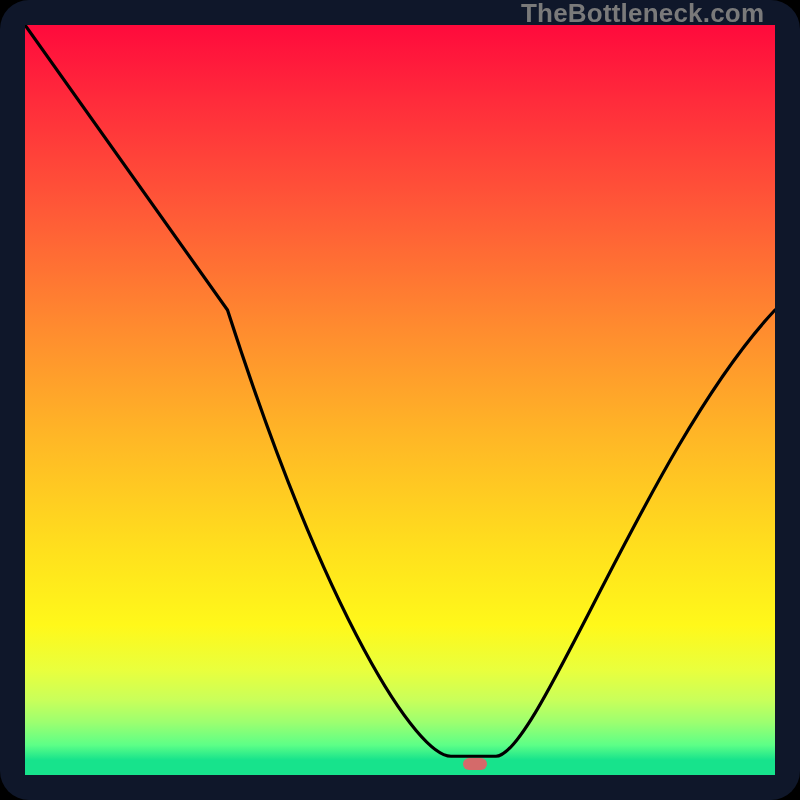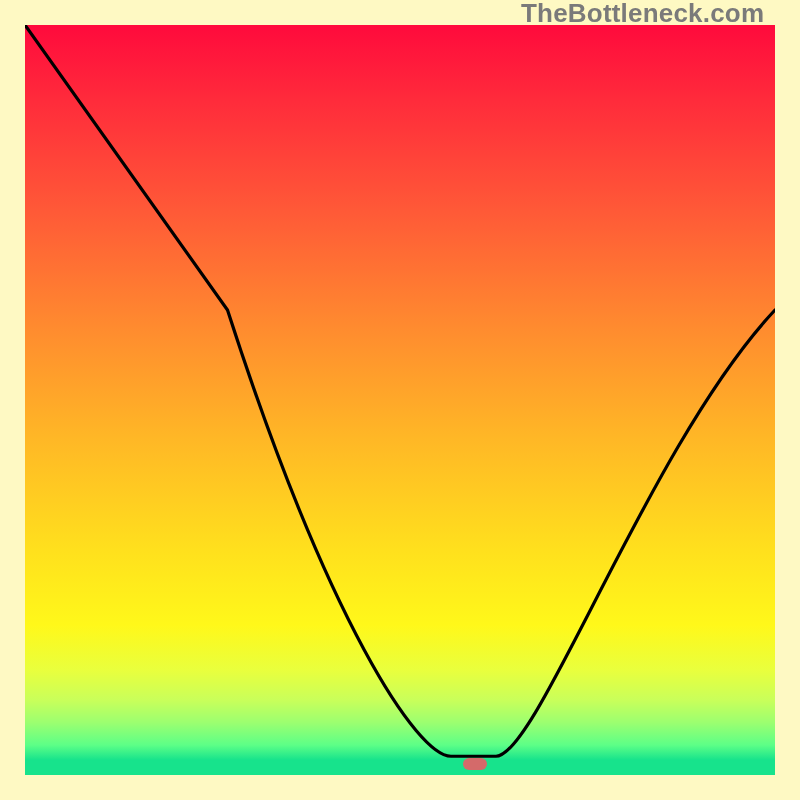--- a/index.html
+++ b/index.html
@@ -7,21 +7,22 @@
     padding: 0;
     width: 800px;
     height: 800px;
     background: #000;
     overflow: hidden;
     font-family: Arial, Helvetica, sans-serif;
   }
   .frame {
     position: absolute;
     inset: 0;
-    background: #fef9c3;
+    background: #0f172a;
+    border-radius: 29px;
   }
   .plot-area {
     position: absolute;
     left: 25px;
     top: 25px;
     width: 750px;
     height: 750px;
     overflow: hidden;
   }
   .gradient {

